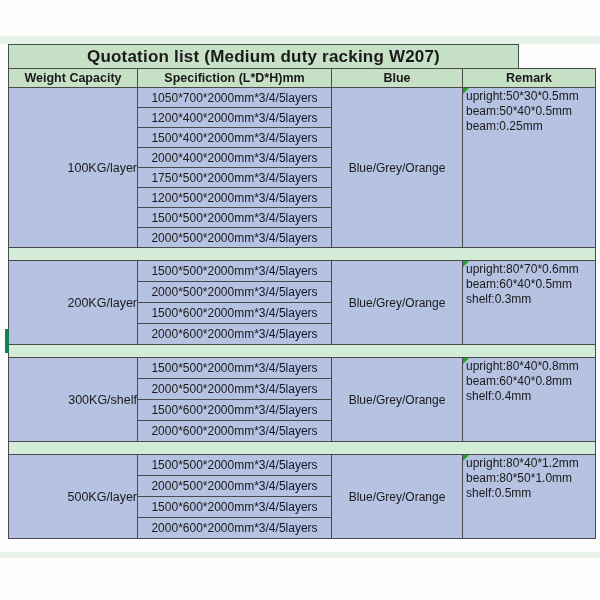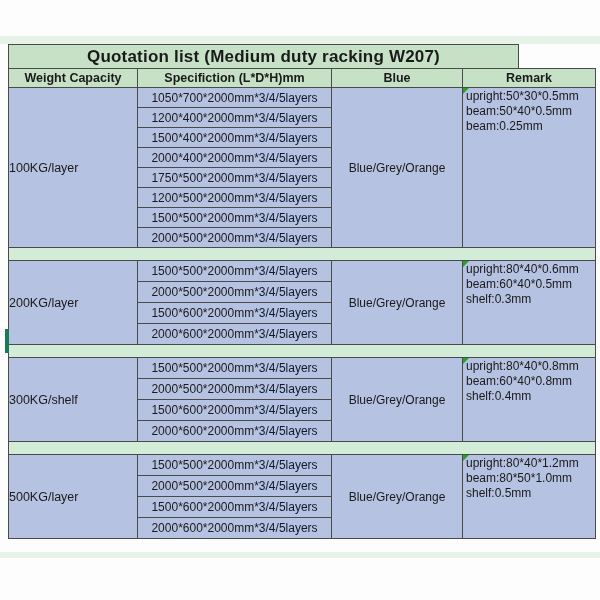--- a/index.html
+++ b/index.html
@@ -43,21 +43,21 @@
   }
   th {
     background:#c7e1c7;
     font-weight:bold;
     font-size:12.5px;
     height:19px;
     text-align:center;
   }
   td.weight {
     background:#b6c2e1;
-    text-align:left;
+    text-align:right;
     vertical-align:middle;
     font-size:12.5px;
   }
   td.spec {
     background:#b6c2e1;
     text-align:center;
     height:20px;
   }
   tr.tall td.spec { height:21px; }
   td.colorcell {
@@ -149,21 +149,21 @@
       <tr>
           <td class="sep" colspan="4"></td>
         </tr>
 
       <tr class="tall">
         <td class="weight" rowspan="4">200KG/layer</td>
         <td class="spec"><span>1500*500*2000mm*</span><span class="red">3/4/5layers</span></td>
         <td class="colorcell" rowspan="4">Blue/Grey/Orange</td>
         <td class="remark" rowspan="4">
           <span class="tri"></span>
-          <div>upright:80*40*0.6mm</div>
+          <div>upright:80*70*0.6mm</div>
           <div>beam:60*40*0.5mm</div>
           <div>shelf:0.3mm</div>
         </td>
       </tr>
       <tr class="tall">
           <td class="spec"><span>2000*500*2000mm*</span><span class="red">3/4/5layers</span></td>
         </tr>
       <tr class="tall">
           <td class="spec"><span>1500*600*2000mm*</span><span class="red">3/4/5layers</span></td>
         </tr>

